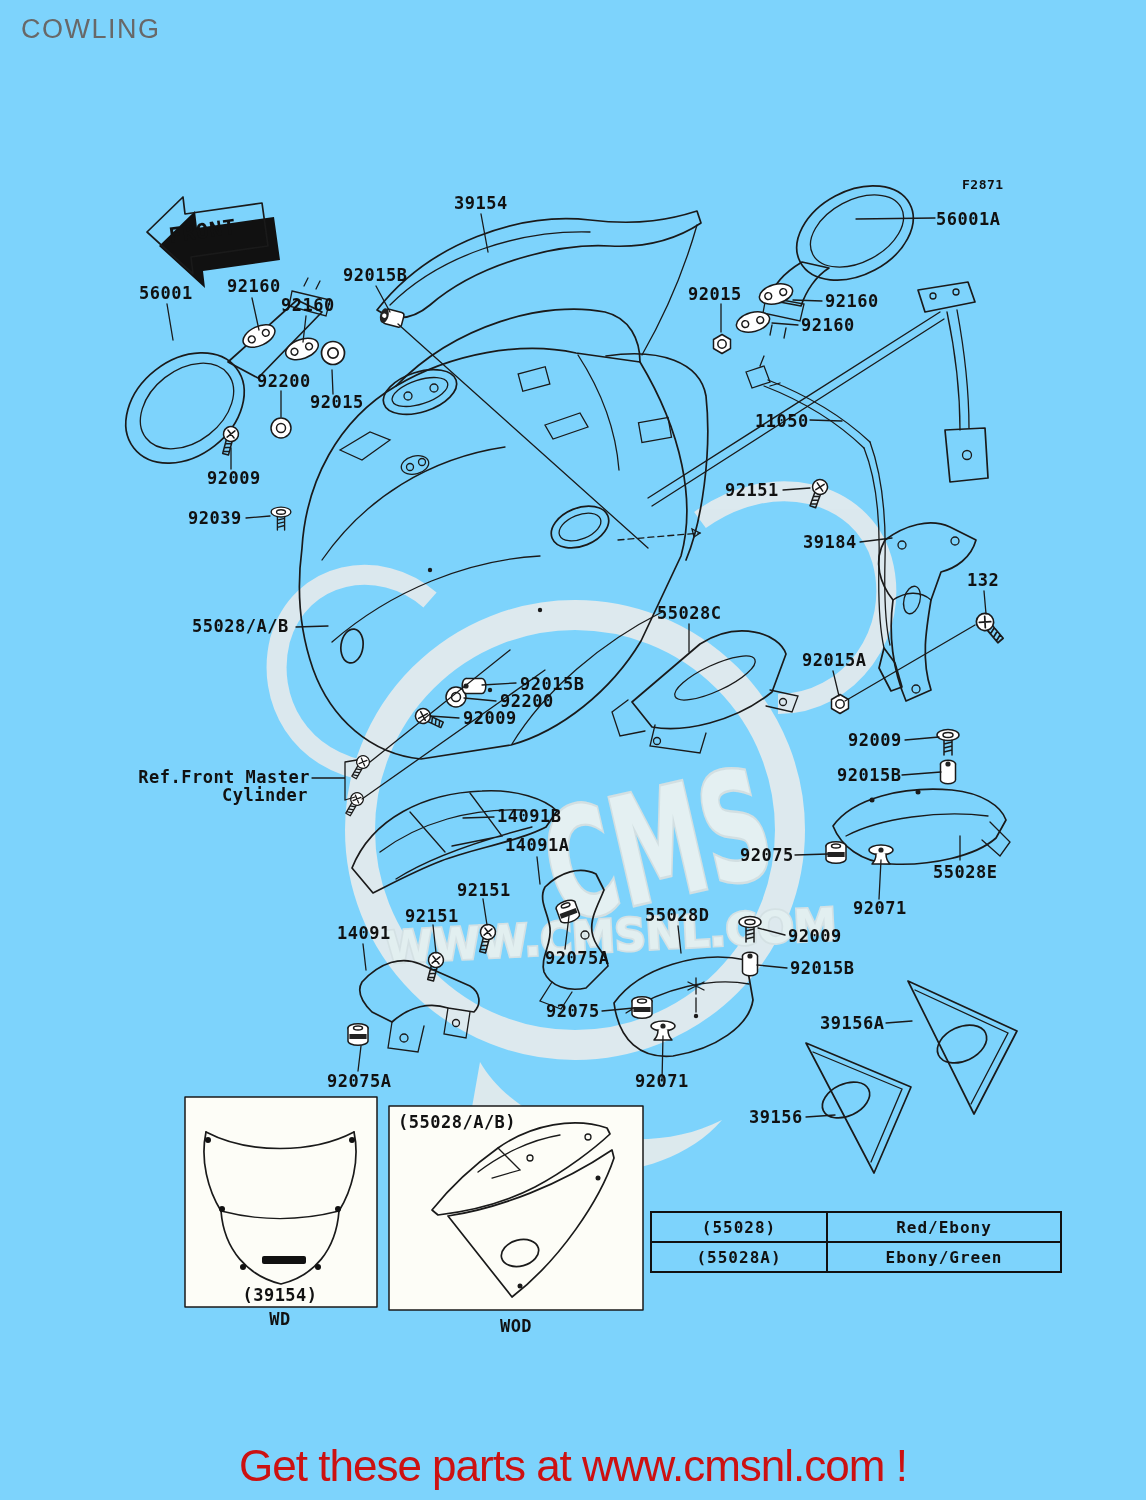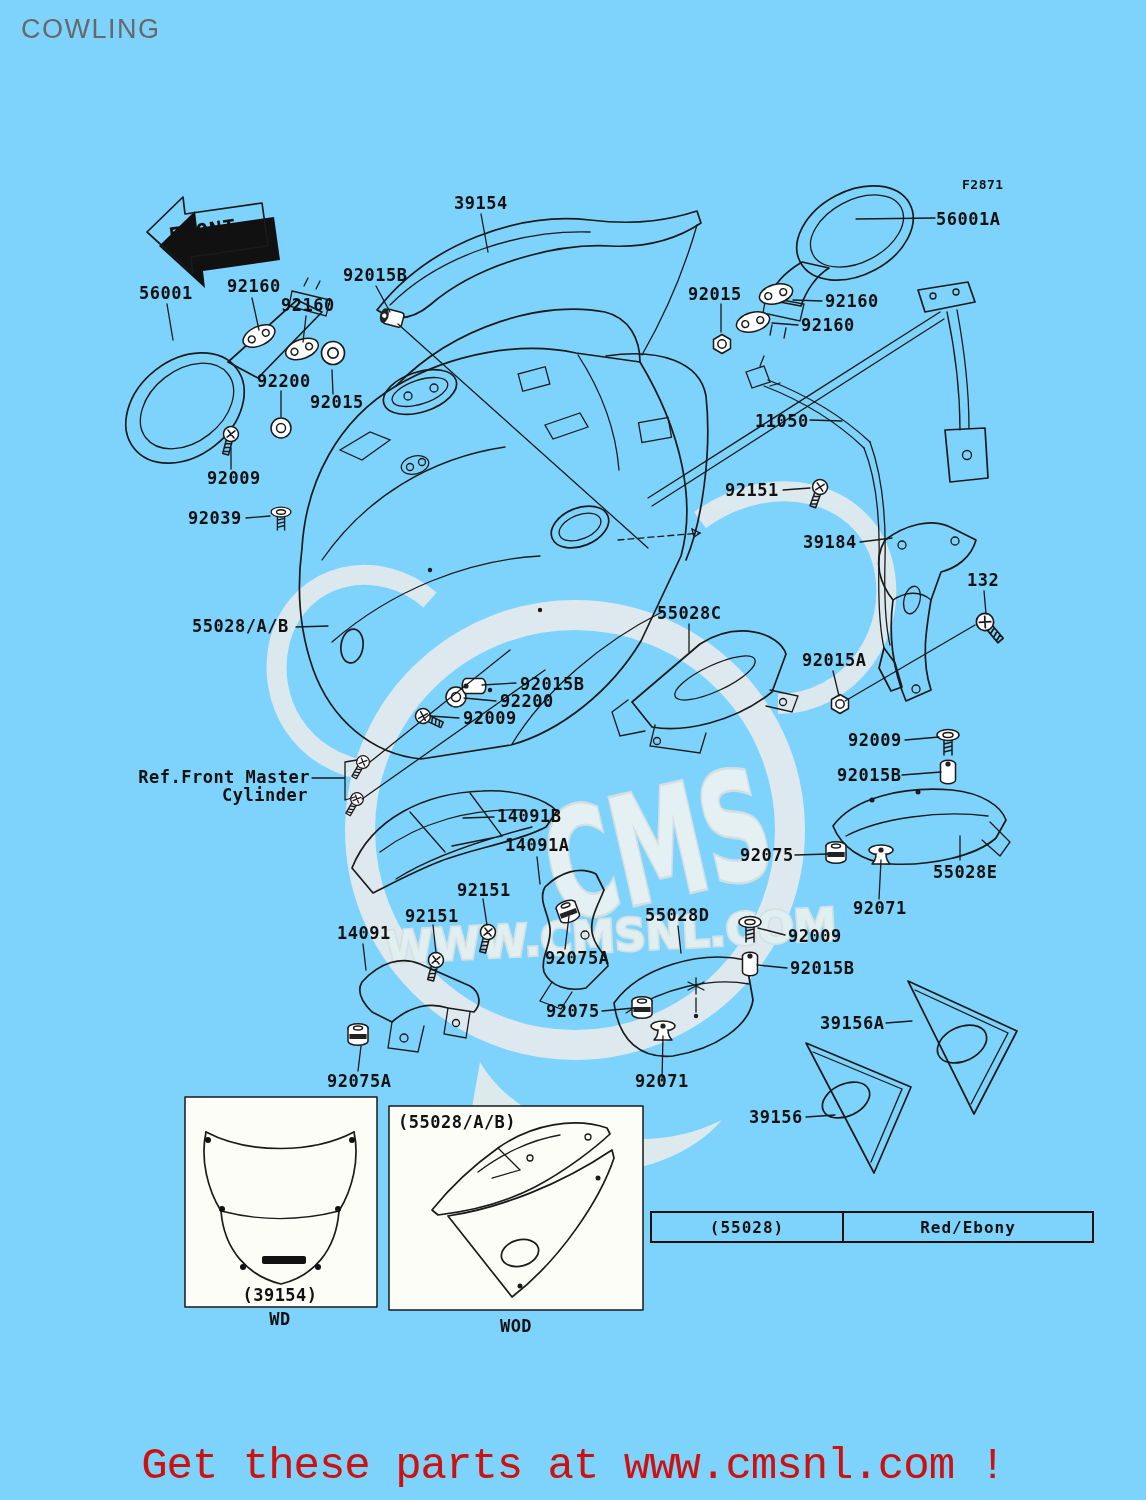--- a/index.html
+++ b/index.html
@@ -1,26 +1,26 @@
 <!DOCTYPE html>
 <html><head>
 <meta charset="utf-8">
 <style>
   html,body{margin:0;padding:0;background:#fdfdf7;}
   .page{position:relative;width:1146px;height:1500px;background:#7dd3fc;overflow:hidden;
         font-family:"DejaVu Sans Mono", monospace;}
   .title{position:absolute;left:21px;top:14px;font-family:"Liberation Sans",sans-serif;
          font-size:27px;letter-spacing:1.5px;color:#686868;}
   .footer{position:absolute;left:0;top:1441px;width:100%;text-align:center;
-          font-family:Liberation Mono, monospace;font-size:44px;letter-spacing:-1px;
+          font-family:Liberation Sans, sans-serif;font-size:44px;letter-spacing:-1px;
           color:#cc1111;}
   .ctable{position:absolute;left:650px;top:1211px;}
   .ctable table{border-collapse:collapse;}
   .ctable td{border:2px solid #111;height:28px;text-align:center;vertical-align:middle;
-             font:bold 16px "DejaVu Sans Mono",monospace;letter-spacing:1px;color:#111;padding:0 20px;}
+             font:bold 16px "DejaVu Sans Mono",monospace;letter-spacing:1px;color:#111;padding:0 12px;}
   .ctable td.c{width:150px;}
   .ctable td.f{width:208px;text-align:center;}
   svg{position:absolute;left:0;top:0;}
   .ln{stroke:#1a1a1a;stroke-width:1.7;fill:none;stroke-linejoin:round;stroke-linecap:round;}
   .ld{stroke:#1a1a1a;stroke-width:1.3;fill:none;stroke-linecap:round;}
   .s{stroke:#1a1a1a;stroke-width:1.5;stroke-linejoin:round;stroke-linecap:round;}
   .lbl{font:bold 17px "DejaVu Sans Mono",monospace;letter-spacing:0.5px;fill:#111;}
   .sm{font:bold 13px "DejaVu Sans Mono",monospace;letter-spacing:0.5px;fill:#111;}
   .wmt{font-family:"DejaVu Sans",sans-serif;font-weight:bold;}
 </style>
@@ -345,18 +345,22 @@
     </g>
   </svg>
 
   <div class="ctable">
     <table>
       <tbody>
         <tr>
           <td class="c">(55028)</td>
           <td class="f">Red/Ebony</td>
         </tr>
+        <tr>
+          <td class="c">(55028A)</td>
+          <td class="f">Ebony/Green</td>
+        </tr>
       </tbody>
     </table>
   </div>
 
   <div class="footer">Get these parts at www.cmsnl.com !</div>
 </div>
 
 </body></html>

